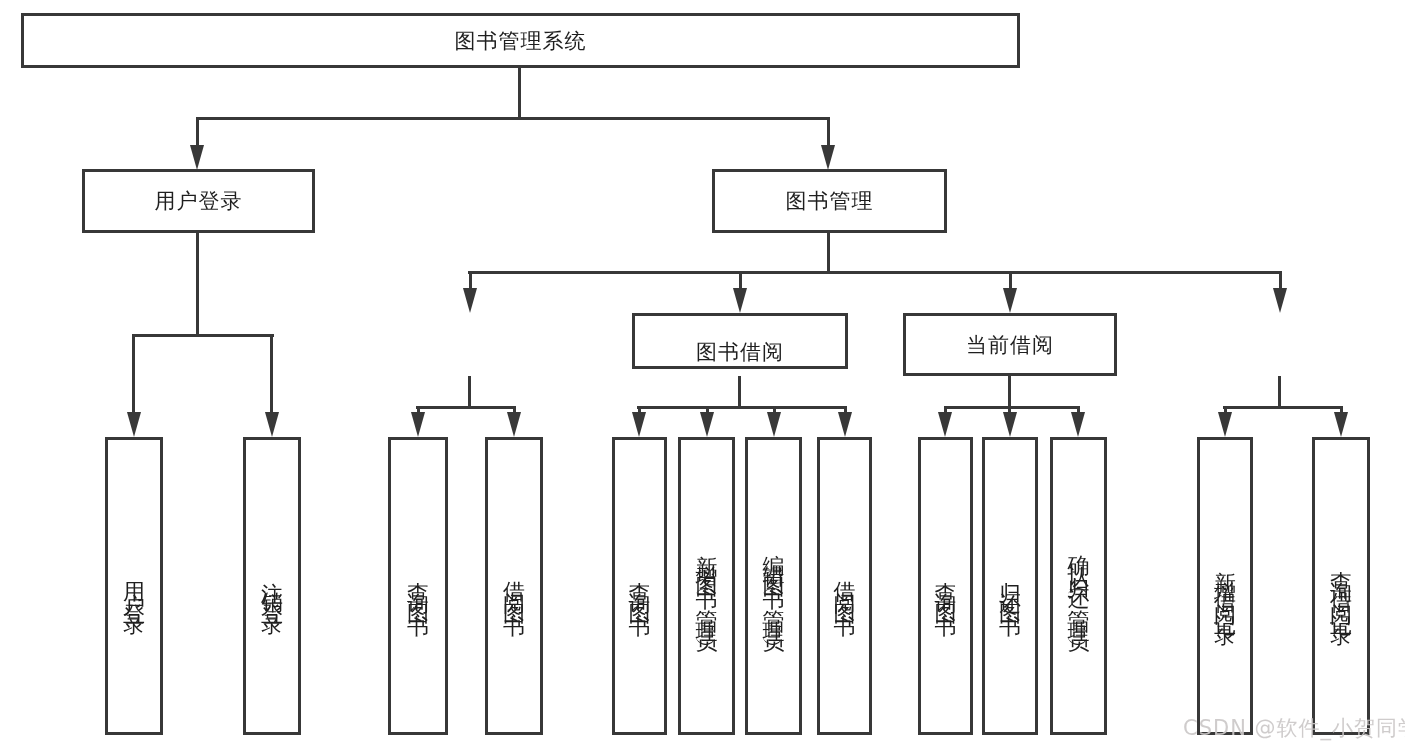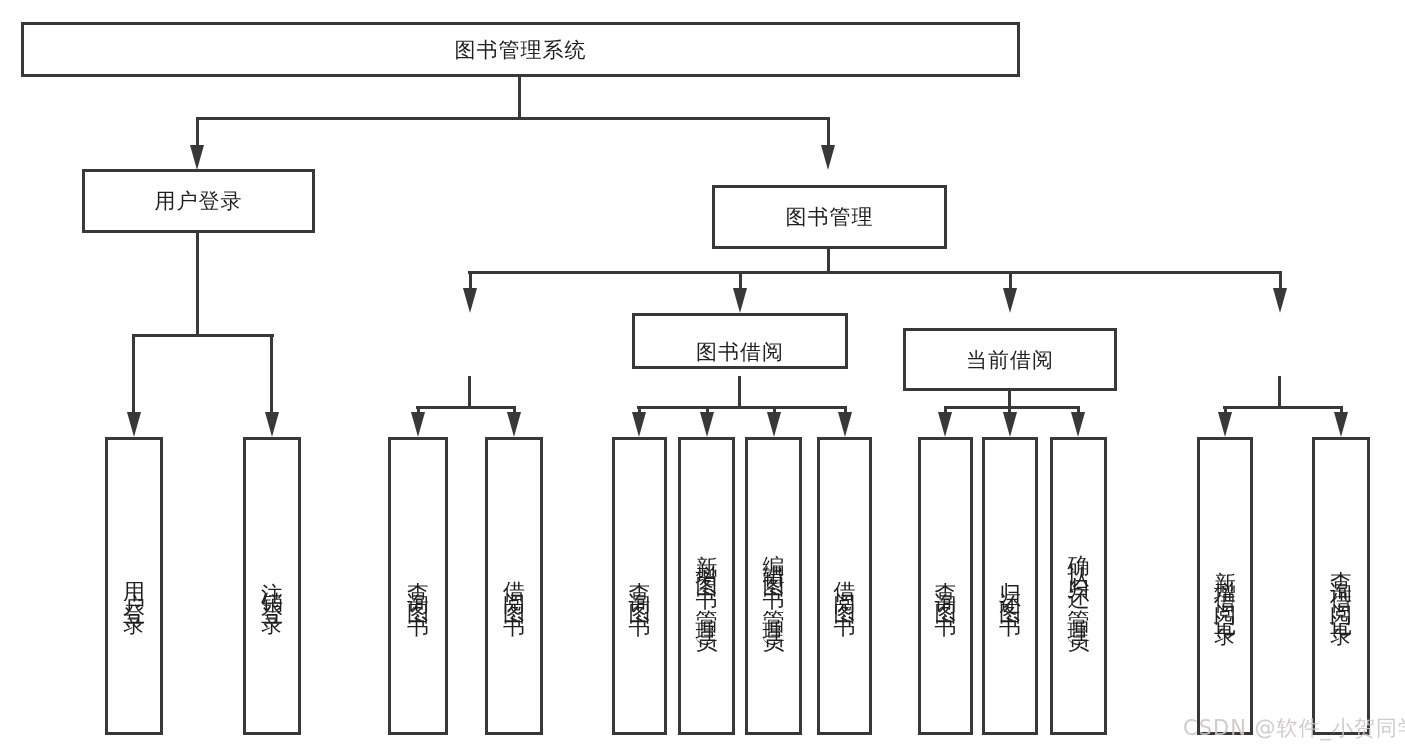--- a/index.html
+++ b/index.html
@@ -53,35 +53,35 @@
     letter-spacing:1px;
     z-index:6;
     white-space:nowrap;
   }
 </style>
 </head>
 <body>
 
 <div class="canvas">
 
-  <div class="node" style="left:21px;top:22px;width:999px;height:55px;font-family:Liberation Serif, serif;">
+  <div class="node" style="left:21px;top:13px;width:999px;height:55px;font-family:Liberation Serif, serif;">
     <span>图书管理系统</span>
   </div>
 
   <div class="vline" style="left:518px;top:68px;width:3px;height:51px;"></div>
   <div class="hline" style="left:196px;top:117px;width:634px;height:3px;"></div>
   <div class="vline" style="left:196px;top:119px;width:3px;height:27px;"></div>
   <div class="arrow" style="left:190px;top:145px;"></div>
   <div class="vline" style="left:827px;top:119px;width:3px;height:27px;"></div>
   <div class="arrow" style="left:821px;top:145px;"></div>
 
   <div class="node" style="left:82px;top:169px;width:233px;height:64px;">
     <span>用户登录</span>
   </div>
-  <div class="node" style="left:712px;top:169px;width:235px;height:64px;margin-top:16px;">
+  <div class="node" style="left:712px;top:169px;width:235px;height:64px;">
     <span>图书管理</span>
   </div>
 
   <div class="vline" style="left:196px;top:233px;width:3px;height:102px;"></div>
   <div class="hline" style="left:132px;top:334px;width:142px;height:3px;"></div>
   <div class="vline" style="left:132px;top:336px;width:3px;height:77px;"></div>
   <div class="arrow" style="left:127px;top:412px;"></div>
   <div class="vline" style="left:270px;top:336px;width:3px;height:77px;"></div>
   <div class="arrow" style="left:265px;top:412px;"></div>
 
@@ -92,21 +92,21 @@
   <div class="vline" style="left:739px;top:273px;width:3px;height:16px;"></div>
   <div class="arrow" style="left:733px;top:288px;"></div>
   <div class="vline" style="left:1009px;top:273px;width:3px;height:16px;"></div>
   <div class="arrow" style="left:1003px;top:288px;"></div>
   <div class="vline" style="left:1279px;top:273px;width:3px;height:16px;"></div>
   <div class="arrow" style="left:1273px;top:288px;"></div>
 
   <div class="node" style="left:632px;top:313px;width:216px;height:56px;align-items:flex-end;">
     <span>图书借阅</span>
   </div>
-  <div class="node" style="left:903px;top:328px;width:214px;height:63px;">
+  <div class="node" style="left:903px;top:313px;width:214px;height:63px;">
     <span>当前借阅</span>
   </div>
 
   <div class="vline" style="left:468px;top:376px;width:3px;height:31px;"></div>
   <div class="hline" style="left:416px;top:406px;width:100px;height:3px;"></div>
   <div class="vline" style="left:417px;top:408px;width:3px;height:5px;"></div>
   <div class="arrow" style="left:411px;top:412px;"></div>
   <div class="vline" style="left:513px;top:408px;width:3px;height:5px;"></div>
   <div class="arrow" style="left:507px;top:412px;"></div>
 

